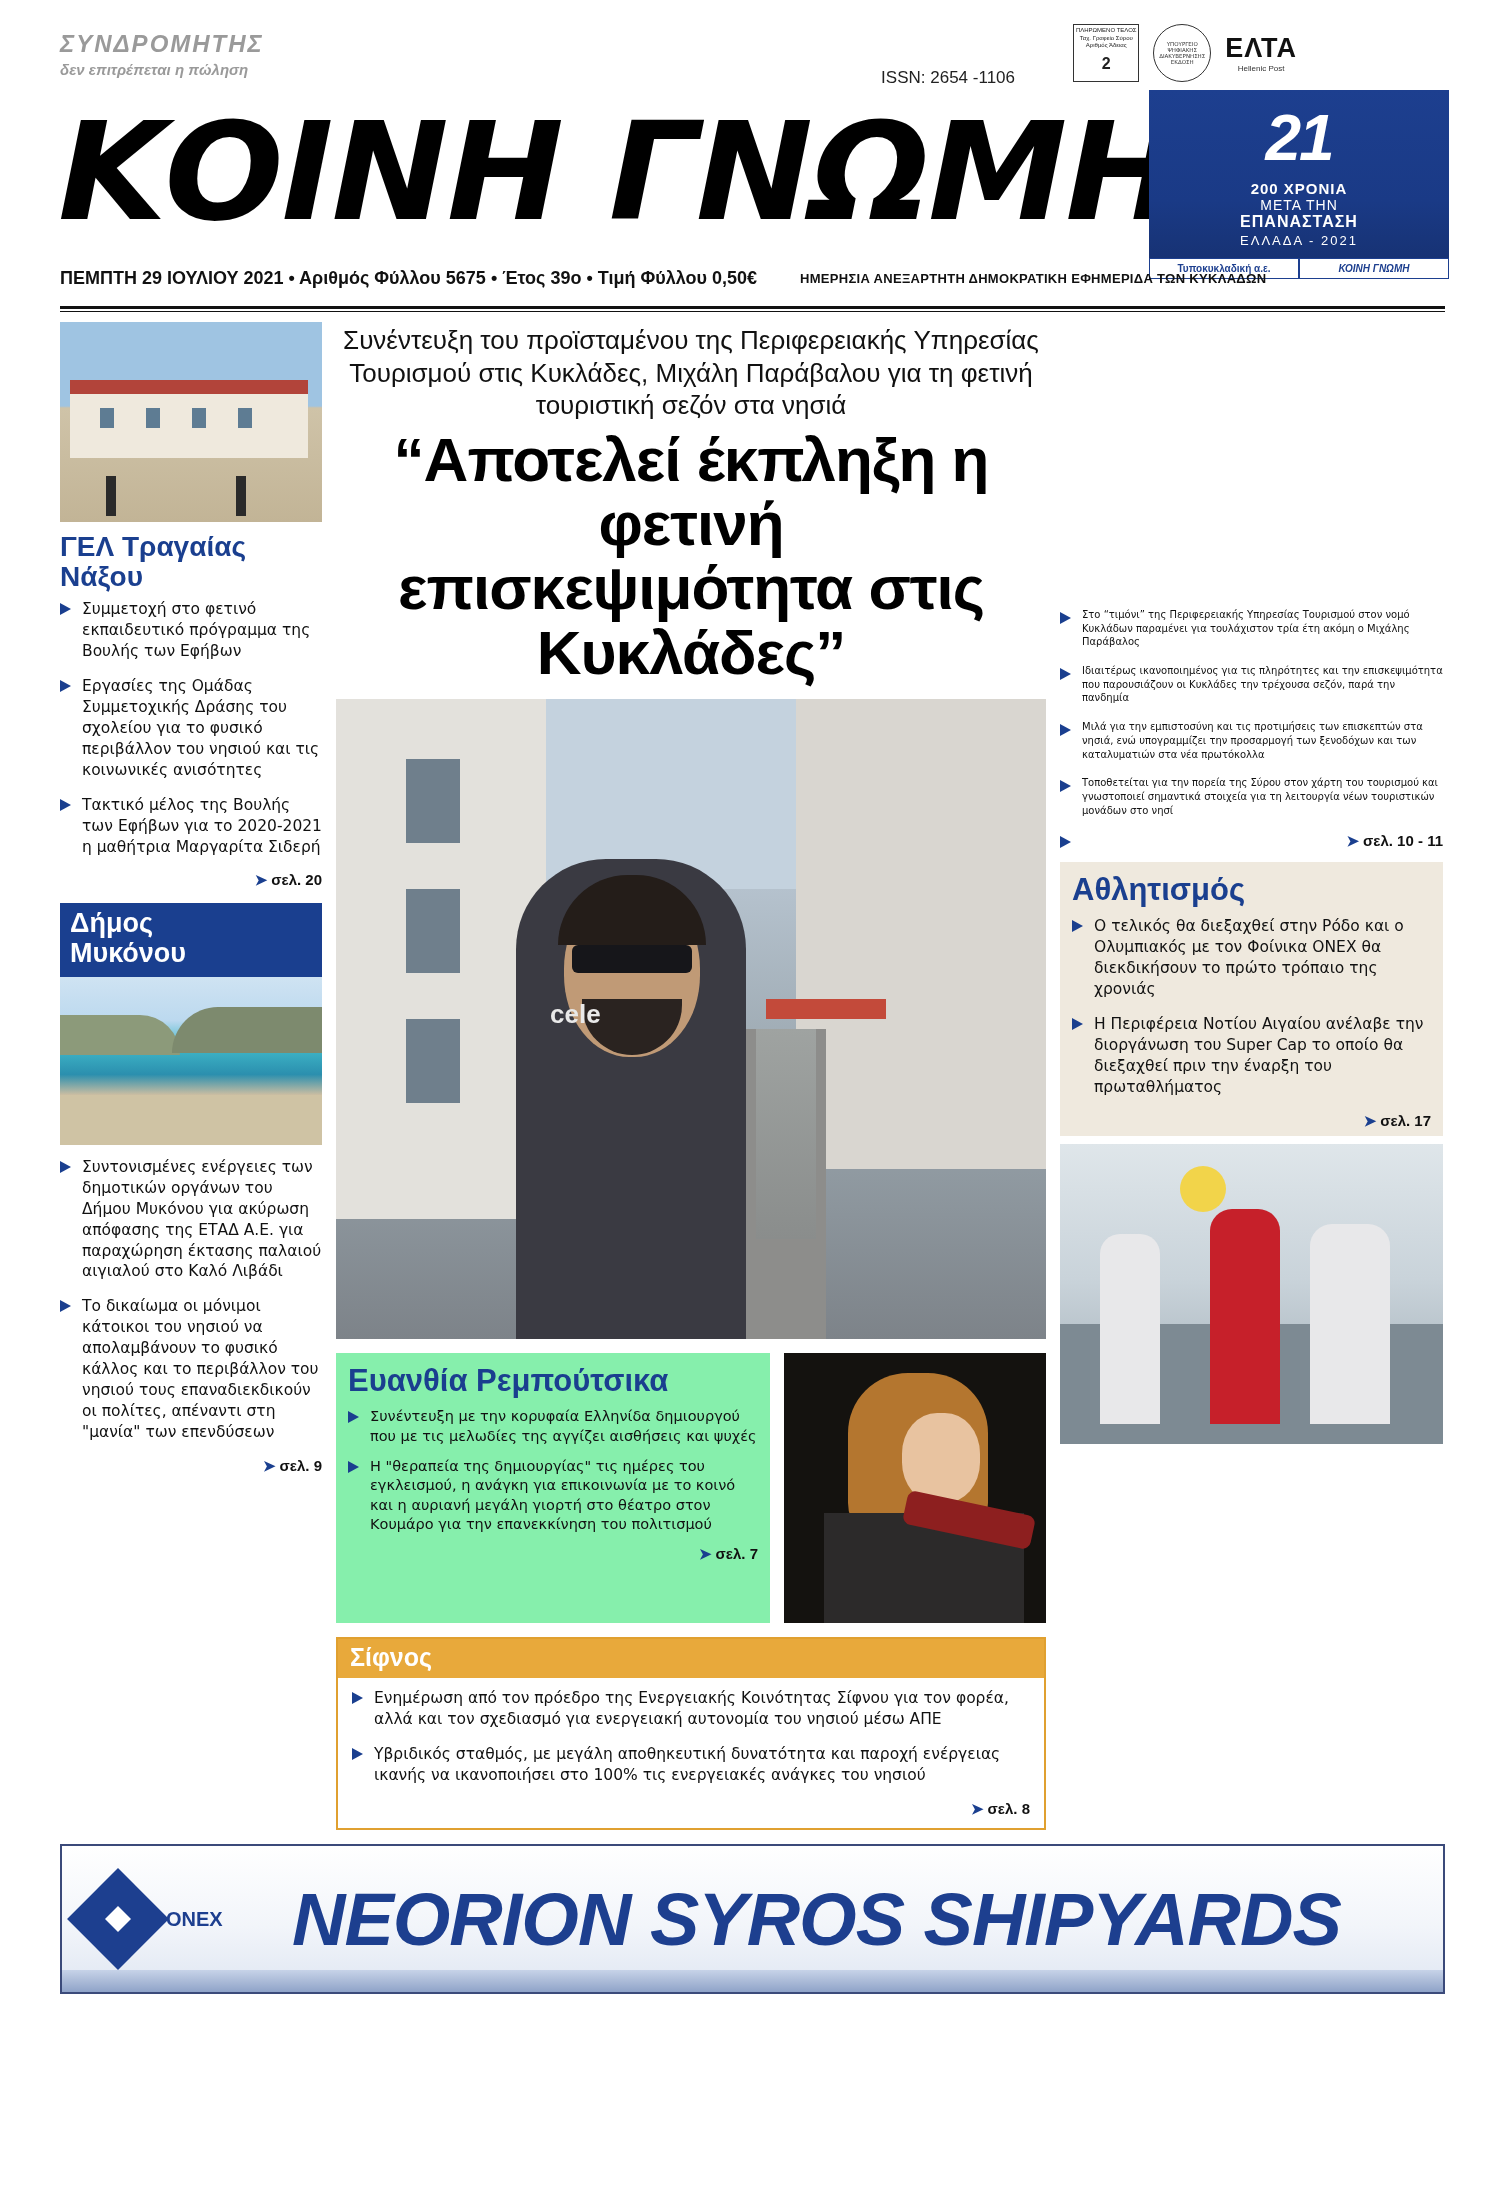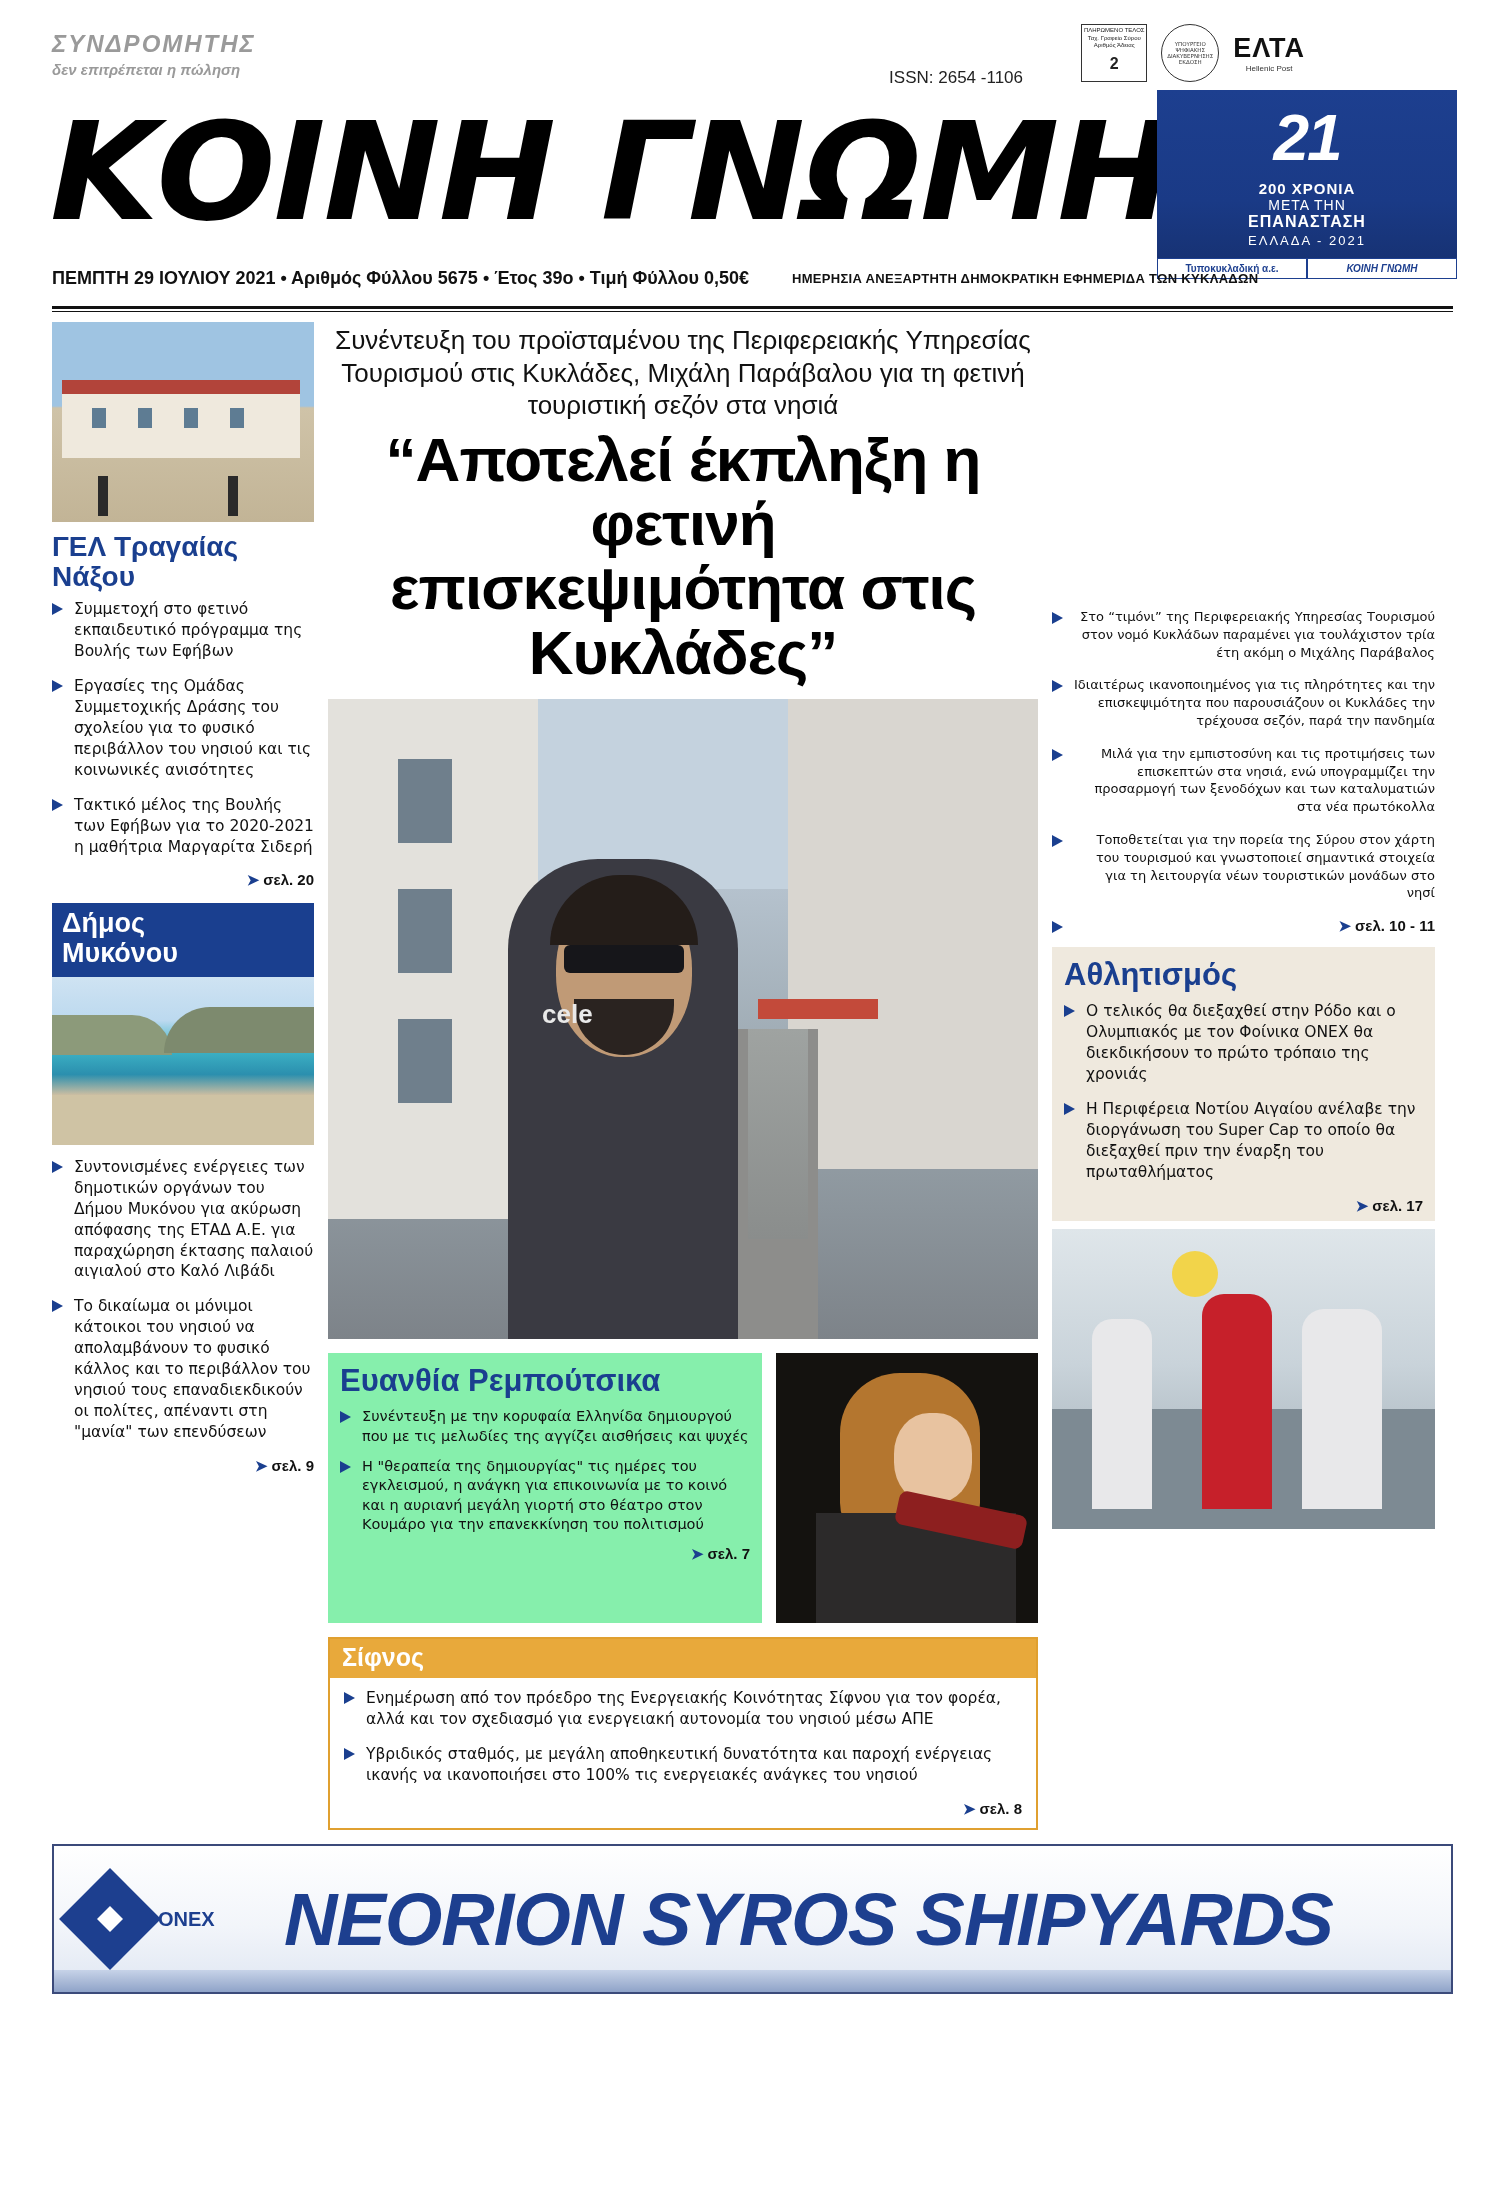--- a/index.html
+++ b/index.html
@@ -5,21 +5,21 @@
   * { box-sizing: border-box; }
   html, body { margin:0; padding:0; }
   body {
     width:1505px; height:2185px;
     background:#ffffff;
     font-family:"DejaVu Sans", sans-serif;
     color:#111;
     position:relative;
     overflow:hidden;
   }
-  .page { position:relative; width:1505px; height:2185px; padding:0 32px; }
+  .page { position:relative; width:1505px; height:2185px; padding:0 40px; }
 
   
   .topbar { position:relative; height:112px; }
   .sub-note { position:absolute; left:20px; top:30px; }
   .sub-note .l1 {
     font-family:"Liberation Sans", sans-serif;
     font-weight:bold; font-style:italic; font-size:24px; letter-spacing:2px; color:#9a9a9a;
   }
   .sub-note .l2 {
     font-family:"Liberation Sans", sans-serif;
@@ -141,21 +141,21 @@
   .violin-photo .body { position:absolute; left:40px; bottom:0; width:200px; height:110px; background:#2c2a2a;}
   .violin-photo .viol { position:absolute; left:120px; top:150px; width:130px; height:34px; background:#8d1f1f; transform:rotate(12deg); border-radius:8px;}
 
   .sifnos-box { margin-top:14px; border:2px solid #e0a030; padding:0 0 10px 0; }
   .sifnos-head { background:#e8a93b; color:#fff; font-family:"Liberation Sans", sans-serif; font-weight:bold; font-size:25px; padding:4px 12px 6px 12px; }
   .sifnos-box .bullets { padding:10px 14px 0 14px; }
   .sifnos-box .bullets li .tri { border-left-color:#1a3f8f; }
   .sifnos-box .pageref { padding-right:14px; }
 
   
-  .r-bullets li { font-size:13px; margin-bottom:15px; line-height:1.37;text-align:right; }
+  .r-bullets li { font-size:10px; margin-bottom:15px; line-height:1.37; }
   .sports-box { background:#efe9de; padding:10px 12px 6px 12px; margin-top:12px; }
   .volley-photo { height:300px; margin-top:8px; background:linear-gradient(180deg,#dfe6ea 0%, #c9d3da 45%, #9aa7b0 100%); position:relative; overflow:hidden;}
   .volley-photo .floor { position:absolute; left:0; right:0; bottom:0; height:120px; background:#7d8a93;}
   .volley-photo .p1 { position:absolute; left:40px; bottom:20px; width:60px; height:190px; background:#e8e8ea; border-radius:20px 20px 0 0;}
   .volley-photo .p2 { position:absolute; left:150px; bottom:20px; width:70px; height:215px; background:#c6202a; border-radius:22px 22px 0 0;}
   .volley-photo .p3 { position:absolute; left:250px; bottom:20px; width:80px; height:200px; background:#e8e8ea; border-radius:22px 22px 0 0;}
   .volley-photo .ball { position:absolute; left:120px; top:22px; width:46px; height:46px; border-radius:50%; background:#f2d44a;}
 
   
   .ad {

